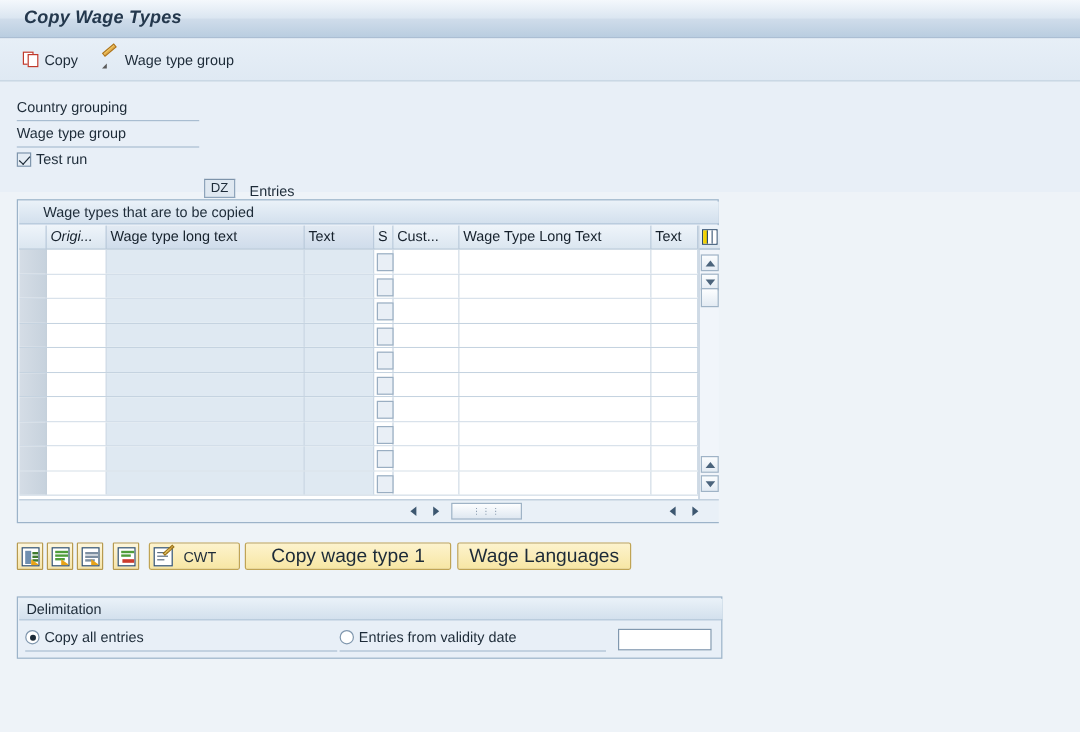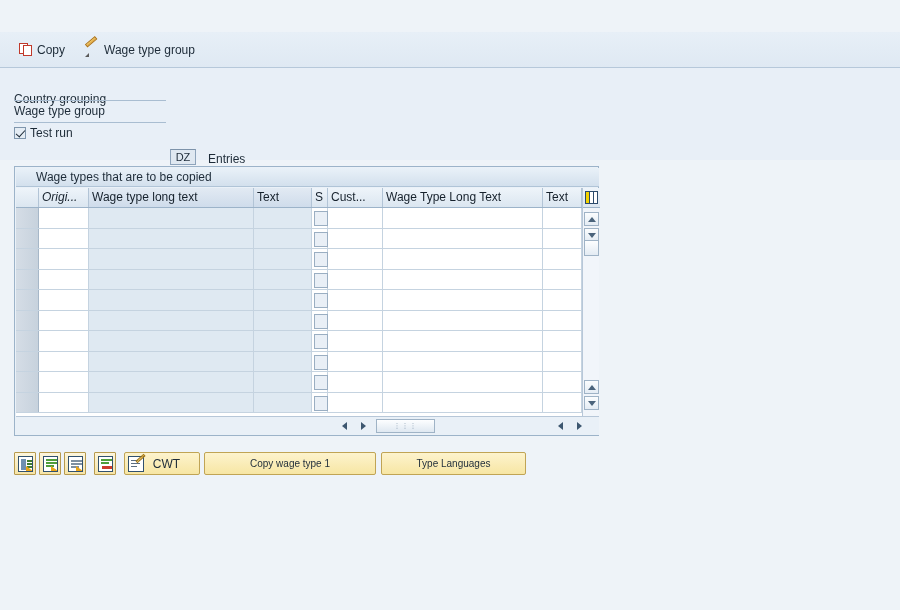--- a/index.html
+++ b/index.html
@@ -286,21 +286,21 @@
     border-left: 7px solid #e8a317;
   }
   .sapicon .redbar { position: absolute; left: 3px; bottom: 2px; width: 10px; height: 3px; background: #cc3b2c; }
   .sapicon .graybar { position: absolute; left: 2px; height: 1.5px; background: #7d8fa1; }
 
   .textbtn {
     position: absolute; top: 0; height: 23px;
     background: linear-gradient(to bottom, #fdf3cd, #f7e6a4);
     border: 1px solid #c0a455;
     border-radius: 2px;
-    font-size: 10px; color: #1d2b38;
+    font-size: 16px; color: #1d2b38;
     display: flex; align-items: center; justify-content: center;
     cursor: default;
   }
   .cwtbtn {
     position: absolute; top: 0; height: 23px;
     background: linear-gradient(to bottom, #fdf3cd, #f7e6a4);
     border: 1px solid #c0a455;
     border-radius: 2px;
     font-size: 12px; color: #1d2b38;
     display: flex; align-items: center;
@@ -364,41 +364,44 @@
     width: 78px; height: 18px;
     background: #ffffff;
     border: 1px solid #8198af;
   }
 </style>
 </head>
 <body>
 
 <div class="app">
 
+  <div class="titlebar">
+    <div class="title">Copy Wage Types</div>
+  </div>
 
   <div class="toolbar">
     <div class="tb-btn tb-copy">
       <span class="icon-copy">
         <span class="back"></span>
           <span class="front"></span>
       </span>
       <span>Copy</span>
     </div>
     <div class="tb-btn tb-wtg">
       <span class="icon-pencil">
         <span class="body"></span>
           <span class="tip"></span>
       </span>
       <span>Wage type group</span>
     </div>
     <div class="watermark">© www.tutorialkart.com</div>
   </div>
 
   <div class="formarea">
-    <div class="flabel" style="top:24px;text-align:center;">Country grouping</div>
+    <div class="flabel" style="top:14px;text-align:center;">Country grouping</div>
     <div class="underline" style="top:32px;"></div>
     <input class="finput" style="left: 170px; top: 81px; width: 26px; height: 16px;" readonly="" value="DZ">
     <div class="fdesc" style="left:208px; top:84px;">Entries</div>
 
     <div class="flabel" style="top:36px;">Wage type group</div>
     <div class="underline" style="top:54px;"></div>
     <input class="finput" style="left: 170px; top: 103px; width: 36px; height: 16px;" readonly="" value="">
     <div class="fdesc" style="left:208px; top:106px;">No WT group selected</div>
 
     <div class="chkrow">
@@ -603,17 +606,34 @@
       <span class="penicon">
         <span class="l1"></span>
           <span class="l2"></span>
           <span class="l3"></span>
           <span class="pen"></span>
       </span>
       <span class="lbl">CWT</span>
     </div>
 
     <div class="textbtn" style="left:190px; width:172px;">Copy wage type 1</div>
-    <div class="textbtn" style="left:367px; width:145px;">Type Languages</div>
+    <div class="textbtn" style="left:367px; width:145px;">Wage Languages</div>
   </div>
 
+  <div class="delimbox">
+    <div class="delim-caption">Delimitation</div>
+
+    <div class="radiorow" style="left:6px; top:26px;">
+      <span class="radio on"></span>
+      <span>Copy all entries</span>
+    </div>
+    <div class="radio-underline" style="left:6px; top:44px; width:260px;"></div>
+
+    <div class="radiorow" style="left:268px; top:26px;">
+      <span class="radio"></span>
+      <span>Entries from validity date</span>
+    </div>
+    <div class="radio-underline" style="left:268px; top:44px; width:222px;"></div>
+
+    <input class="dateinput" readonly="" value="" style="">
+  </div>
 
 </div>
 
 </body></html>

